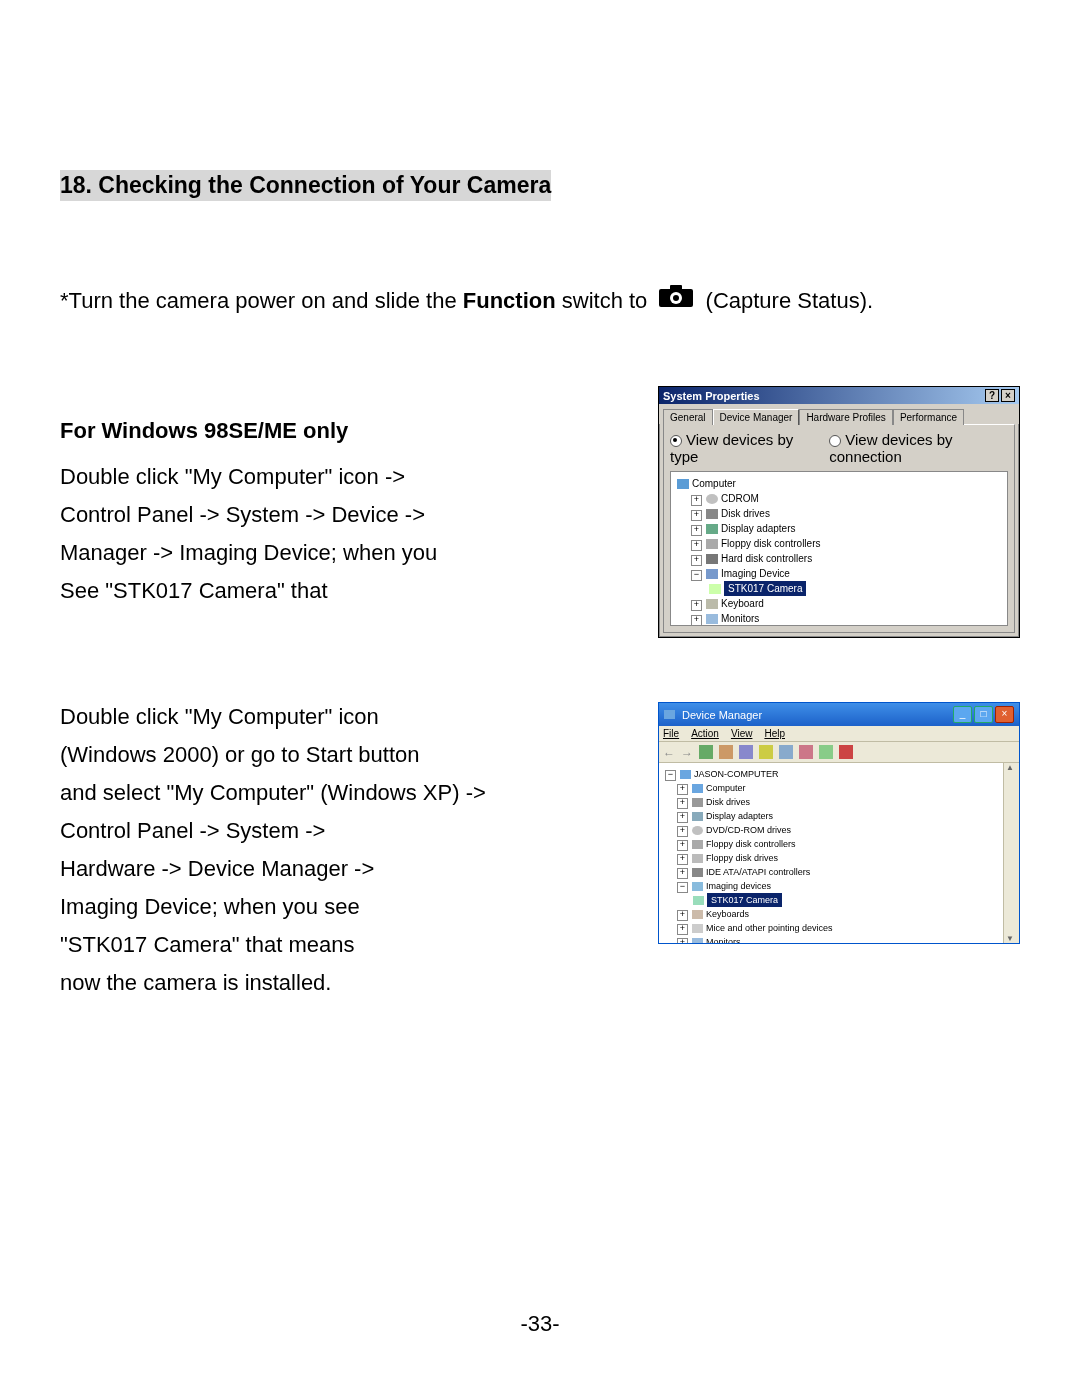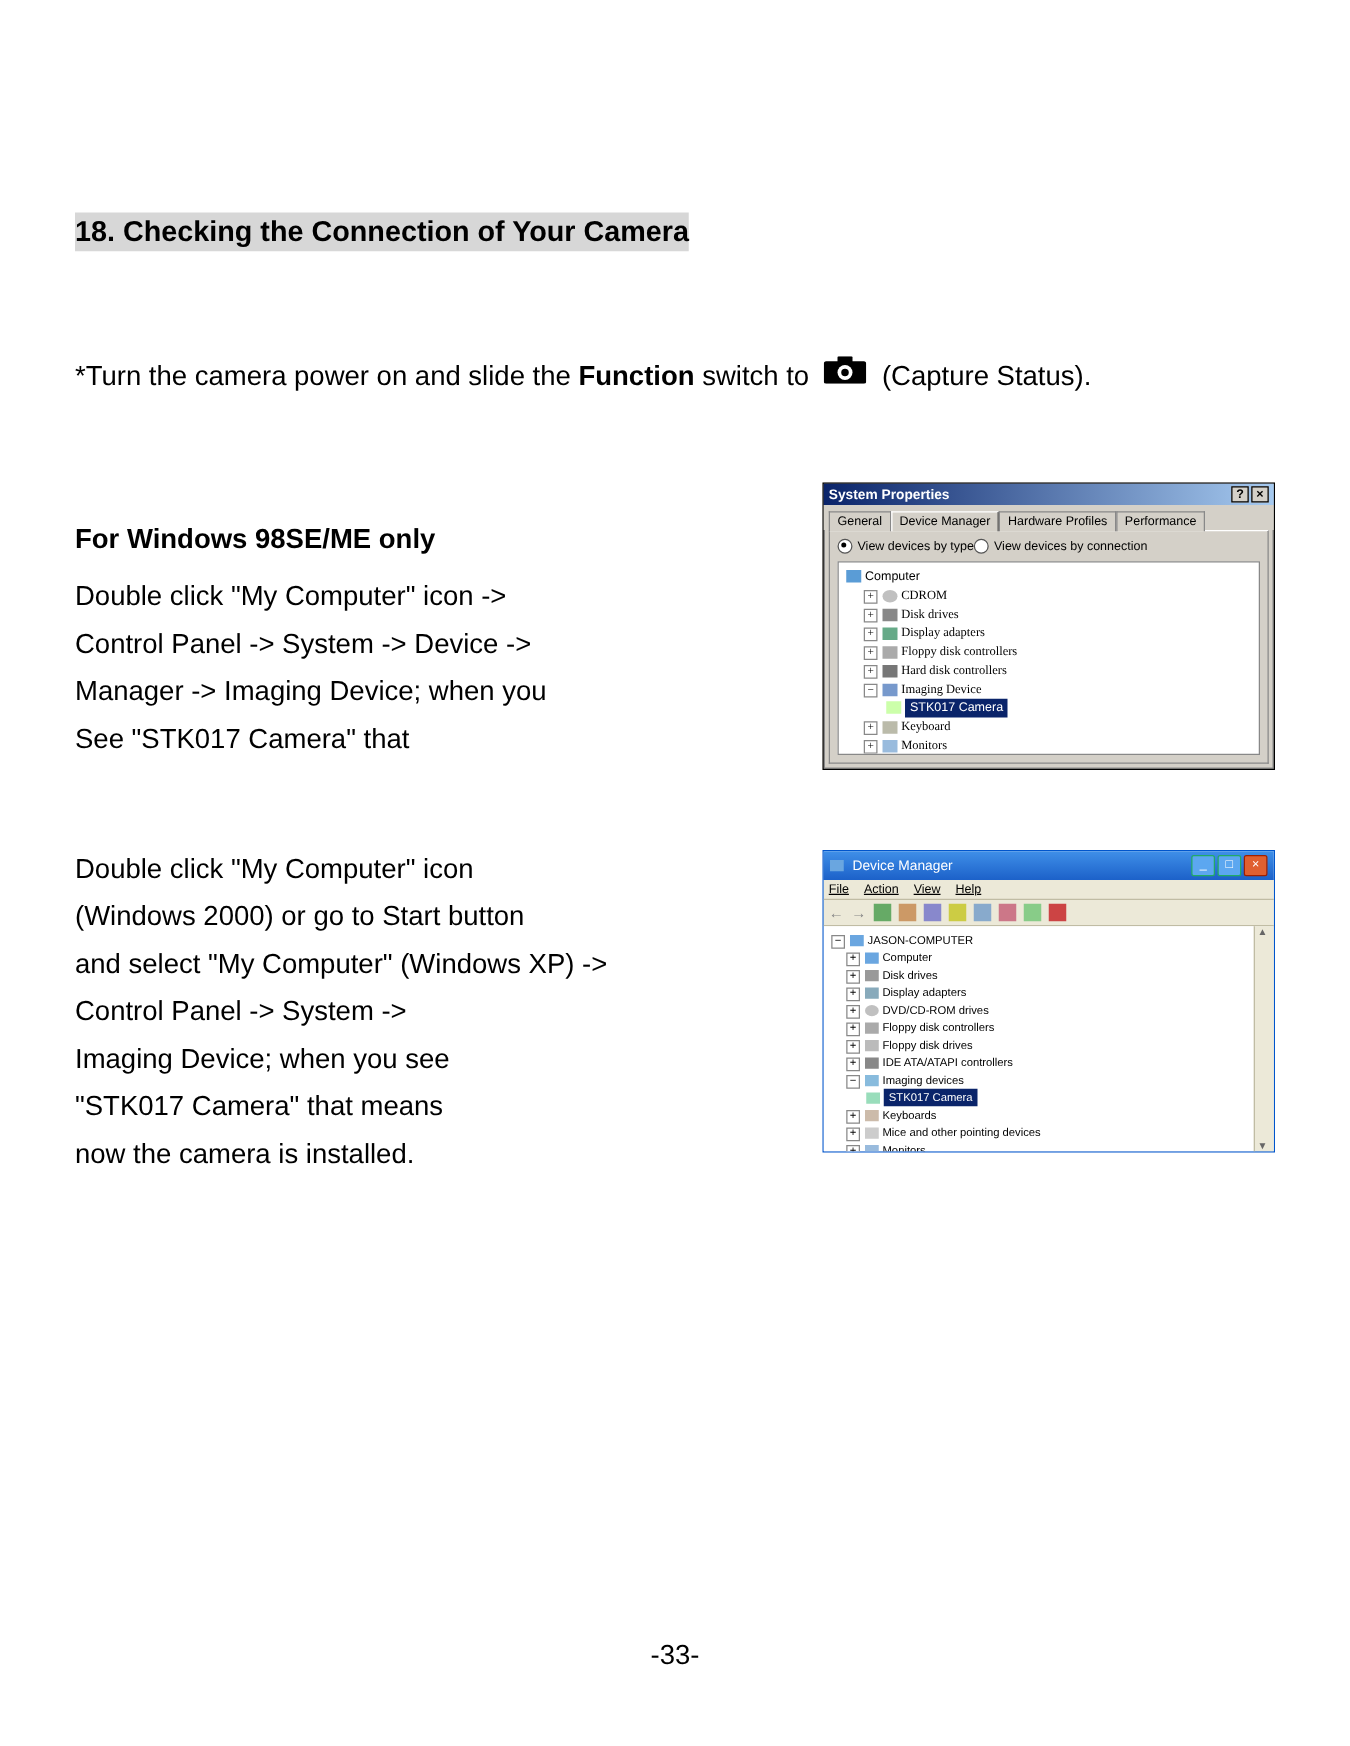--- a/index.html
+++ b/index.html
@@ -105,39 +105,39 @@
     border-color: #fff #555 #d4d0c8 #fff;
     z-index: 2;
   }
   .win98-body {
     border: 1px solid #888;
     border-top-color: #fff;
     margin: 0 4px 4px 4px;
     padding: 6px;
     background: #d4d0c8;
   }
-  .win98-radios { display: flex; margin-bottom: 6px; font-size: 10px;}
+  .win98-radios { display: flex; gap: 20px; margin-bottom: 6px; font-size: 15px;}
   .radio-dot {
     display:inline-block;width:10px;height:10px;border:1px solid #555;border-radius:50%;
     background:#fff;vertical-align:middle;margin-right:4px;position:relative;
   }
   .radio-dot.sel::after{content:"";position:absolute;left:2px;top:2px;width:4px;height:4px;background:#000;border-radius:50%;}
   .win98-tree {
     border: 1px solid #888;
     background: #fff;
     padding: 4px 4px 6px 4px;
     line-height: 15px;
     font-size: 10px;
     height: 155px;
     box-sizing: border-box;
     overflow: hidden;
   }
   .tree-row { white-space: nowrap; }
   .indent0 { padding-left: 2px; }
-  .indent1 { padding-left: 16px; font-family: Liberation Serif, serif; }
+  .indent1 { padding-left: 16px; }
   .indent2 { padding-left: 34px; }
   .plus {
     display:inline-block;width:9px;height:9px;border:1px solid #888;line-height:7px;font-size:9px;
     text-align:center;margin-right:4px;background:#fff;color:#000;
   }
   .tree-icon {display:inline-block;width:12px;height:10px;margin-right:3px;vertical-align:middle;}
   .ic-comp{background:#5a9cd6;}
   .ic-cd{background:#c0c0c0;border-radius:50%;}
   .ic-disk{background:#888;}
   .ic-disp{background:#6a8;}
@@ -313,20 +313,21 @@
     </div>
   </div>
 
   
   <div class="section">
     <div class="left-col">
       <div>Double click "My Computer" icon</div>
       <div>(Windows 2000) or go to Start button</div>
       <div>and select "My Computer" (Windows XP) -&gt;</div>
       <div>Control Panel -&gt; System -&gt;</div>
+      <div>Hardware -&gt; Device Manager -&gt;</div>
       <div>Imaging Device; when you see</div>
       <div>"STK017 Camera" that means</div>
       <div>now the camera is installed.</div>
     </div>
 
     <div class="winxp">
       <div class="winxp-title">
         <div class="winxp-title-left">
           <span class="xp-ic x-comp"></span>
           <span>Device Manager</span>

